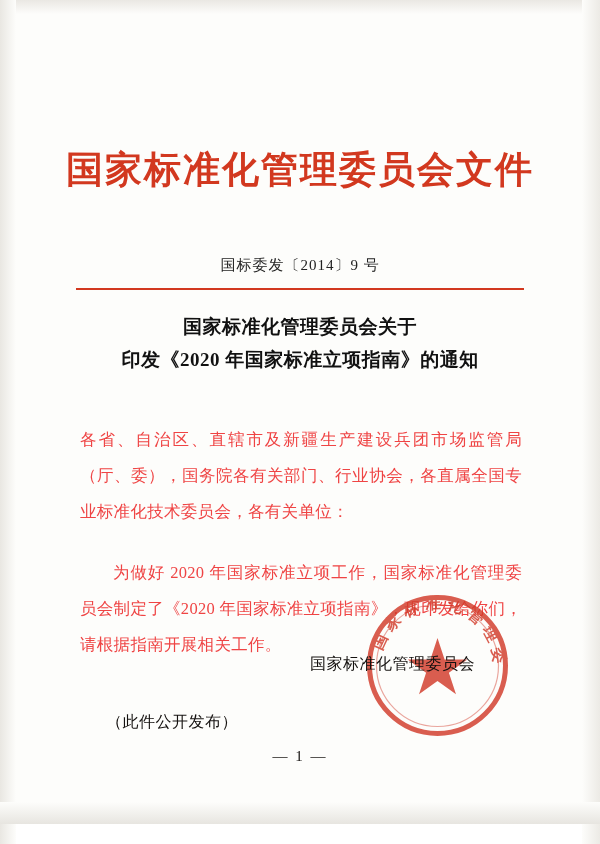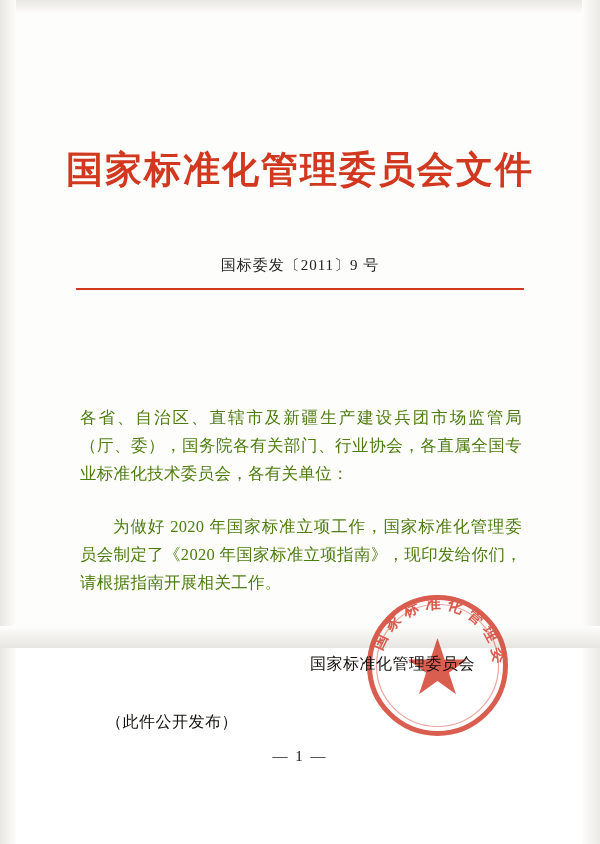--- a/index.html
+++ b/index.html
@@ -10,21 +10,21 @@
   body {
     width: 600px;
     height: 844px;
     overflow: hidden;
     font-family: "Liberation Serif", "DejaVu Serif", serif;
   }
 
   .page {
     position: relative;
     width: 600px;
-    height: 648px;
+    height: 824px;
     background: #fdfdfb;
   }
 
   
   .scan-edge-left {
     position: absolute;
     left: 0; top: 0;
     width: 16px; height: 844px;
     background: linear-gradient(to right, #e9e7e2, #fdfdfb);
   }
@@ -100,25 +100,25 @@
     font-weight: bold;
     font-size: 19px;
     line-height: 33px;
     letter-spacing: 0.5px;
   }
   .subject .line2 { display: block; }
 
   .body-text {
     position: absolute;
     left: 20px;
-    top: 404px;
+    top: 422px;
     width: 442px;
-    color: #4d7c0f;
+    color: #ef4444;
     font-size: 16.5px;
-    line-height: 28px;
+    line-height: 36px;
     letter-spacing: 0.3px;
     text-align: justify;
   }
   .body-text p {
     margin: 0;
   }
   .body-text p.indent {
     text-indent: 2em;
     margin-top: 25px;
   }
@@ -173,24 +173,28 @@
 
   <div class="scan-edge-top"></div>
   <div class="scan-edge-left"></div>
   <div class="scan-edge-right"></div>
   <div class="scan-edge-bottom"></div>
 
   <div class="content">
 
     <div class="doc-title">国家标准化管理委员会文件</div>
 
-    <div class="doc-number">国标委发〔2011〕9 号</div>
+    <div class="doc-number">国标委发〔2014〕9 号</div>
 
     <div class="red-rule"></div>
 
+    <div class="subject">
+      <span>国家标准化管理委员会关于</span>
+      <span class="line2">印发《2020 年国家标准立项指南》的通知</span>
+    </div>
 
     <div class="body-text">
       <p>各省、自治区、直辖市及新疆生产建设兵团市场监管局（厅、委），国务院各有关部门、行业协会，各直属全国专业标准化技术委员会，各有关单位：</p>
       <p class="indent">为做好 2020 年国家标准立项工作，国家标准化管理委员会制定了《2020 年国家标准立项指南》，现印发给你们，请根据指南开展相关工作。</p>
     </div>
 
     <div class="seal">
       <svg width="155" height="155" viewBox="0 0 155 155" xmlns="http://www.w3.org/2000/svg">
         <defs>
           <path id="sealArc" d="M 77.5,77.5 m -57,0 a 57,57 0 1,1 114,0 a 57,57 0 1,1 -114,0"></path>

